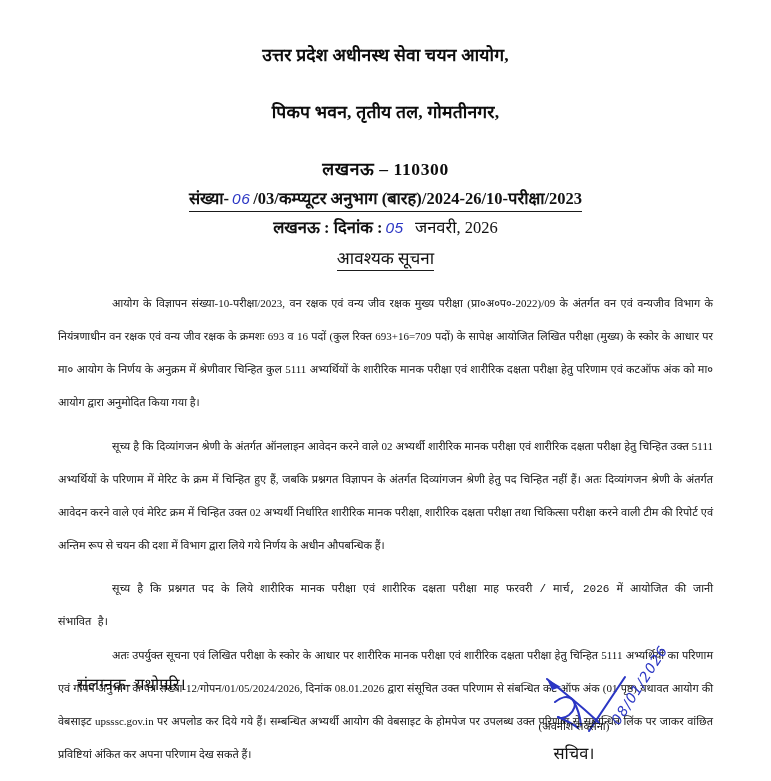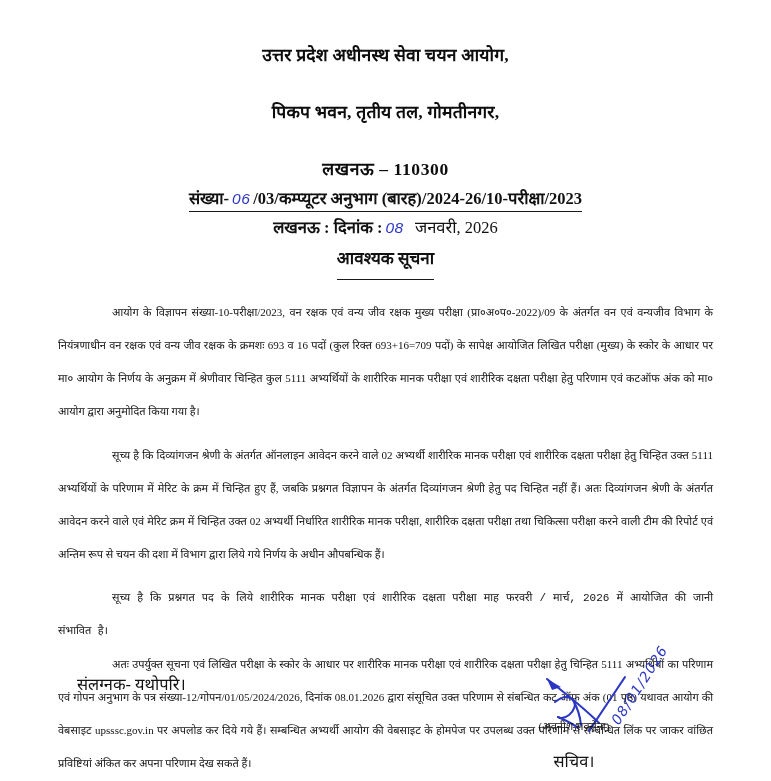--- a/index.html
+++ b/index.html
@@ -77,23 +77,23 @@
   }
 
   
   .doc-title-wrap {
     text-align: center;
     margin-top: 9px;
   }
   .doc-title {
     display: inline-block;
     font-size: 17px;
-    font-weight: bold;
+    font-weight: normal;
     border-bottom: 1.6px solid #1a1a1a;
-    padding-bottom: 9px;
+    padding-bottom: 0;
     line-height: 22px;
   }
 
   
   .body-block {
     margin: 0 auto;
     width: 655px;
     padding-top: 16px;
   }
   p.para {
@@ -135,21 +135,21 @@
   }
   .sign-name {
     font-size: 11px;
     line-height: 24px;
     margin-top: 45px;
     color: #121212;
   }
   .sign-desig {
     font-size: 16.4px;
     line-height: 24px;
-    margin-top: 12px;
+    margin-top: 4px;
     color: #121212;
   }
   .signature-svg {
     position: absolute;
     right: 76px;
     top: 2px;
     width: 170px;
     height: 80px;
     pointer-events: none;
   }
@@ -176,21 +176,21 @@
     <div class="header-line">उत्तर प्रदेश अधीनस्थ सेवा चयन आयोग,</div>
     <div class="header-line">पिकप भवन, तृतीय तल, गोमतीनगर,</div>
     <div class="header-line city">लखनऊ – 110300</div>
   </div>
 
   <div class="refline-wrap">
     <div class="refline"><span>संख्या-</span><span class="ink">06</span><span>/03/कम्प्यूटर अनुभाग (बारह)/2024-26/10-परीक्षा/2023</span></div>
   </div>
 
   <div class="dateline-wrap">
-    <div class="dateline"><span>लखनऊ :</span>&nbsp;<span>दिनांक :</span><span class="ink">08</span>&nbsp;&nbsp;<span class="plain">जनवरी, 2026</span></div>
+    <div class="dateline"><span>लखनऊ :</span>&nbsp;<span>दिनांक :</span><span class="ink">05</span>&nbsp;&nbsp;<span class="plain">जनवरी, 2026</span></div>
   </div>
 
   <div class="doc-title-wrap">
     <div class="doc-title">आवश्यक सूचना</div>
   </div>
 
   <div class="body-block">
     <p class="para">आयोग के विज्ञापन संख्या-10-परीक्षा/2023, वन रक्षक एवं वन्य जीव रक्षक मुख्य परीक्षा (प्रा०अ०प०-2022)/09 के अंतर्गत वन एवं वन्यजीव विभाग के नियंत्रणाधीन वन रक्षक एवं वन्य जीव रक्षक के क्रमशः 693 व 16 पदों (कुल रिक्त 693+16=709 पदों) के सापेक्ष आयोजित लिखित परीक्षा (मुख्य) के स्कोर के आधार पर मा० आयोग के निर्णय के अनुक्रम में श्रेणीवार चिन्हित कुल 5111 अभ्यर्थियों के शारीरिक मानक परीक्षा एवं शारीरिक दक्षता परीक्षा हेतु परिणाम एवं कटऑफ अंक को मा० आयोग द्वारा अनुमोदित किया गया है।</p>
     <p class="para">सूच्य है कि दिव्यांगजन श्रेणी के अंतर्गत ऑनलाइन आवेदन करने वाले 02 अभ्यर्थी शारीरिक मानक परीक्षा एवं शारीरिक दक्षता परीक्षा हेतु चिन्हित उक्त 5111 अभ्यर्थियों के परिणाम में मेरिट के क्रम में चिन्हित हुए हैं, जबकि प्रश्नगत विज्ञापन के अंतर्गत दिव्यांगजन श्रेणी हेतु पद चिन्हित नहीं हैं। अतः दिव्यांगजन श्रेणी के अंतर्गत आवेदन करने वाले एवं मेरिट क्रम में चिन्हित उक्त 02 अभ्यर्थी निर्धारित शारीरिक मानक परीक्षा, शारीरिक दक्षता परीक्षा तथा चिकित्सा परीक्षा करने वाली टीम की रिपोर्ट एवं अन्तिम रूप से चयन की दशा में विभाग द्वारा लिये गये निर्णय के अधीन औपबन्धिक हैं।</p>
     <p class="para tight">सूच्य है कि प्रश्नगत पद के लिये शारीरिक मानक परीक्षा एवं शारीरिक दक्षता परीक्षा माह फरवरी / मार्च, 2026 में आयोजित की जानी संभावित है।</p>

